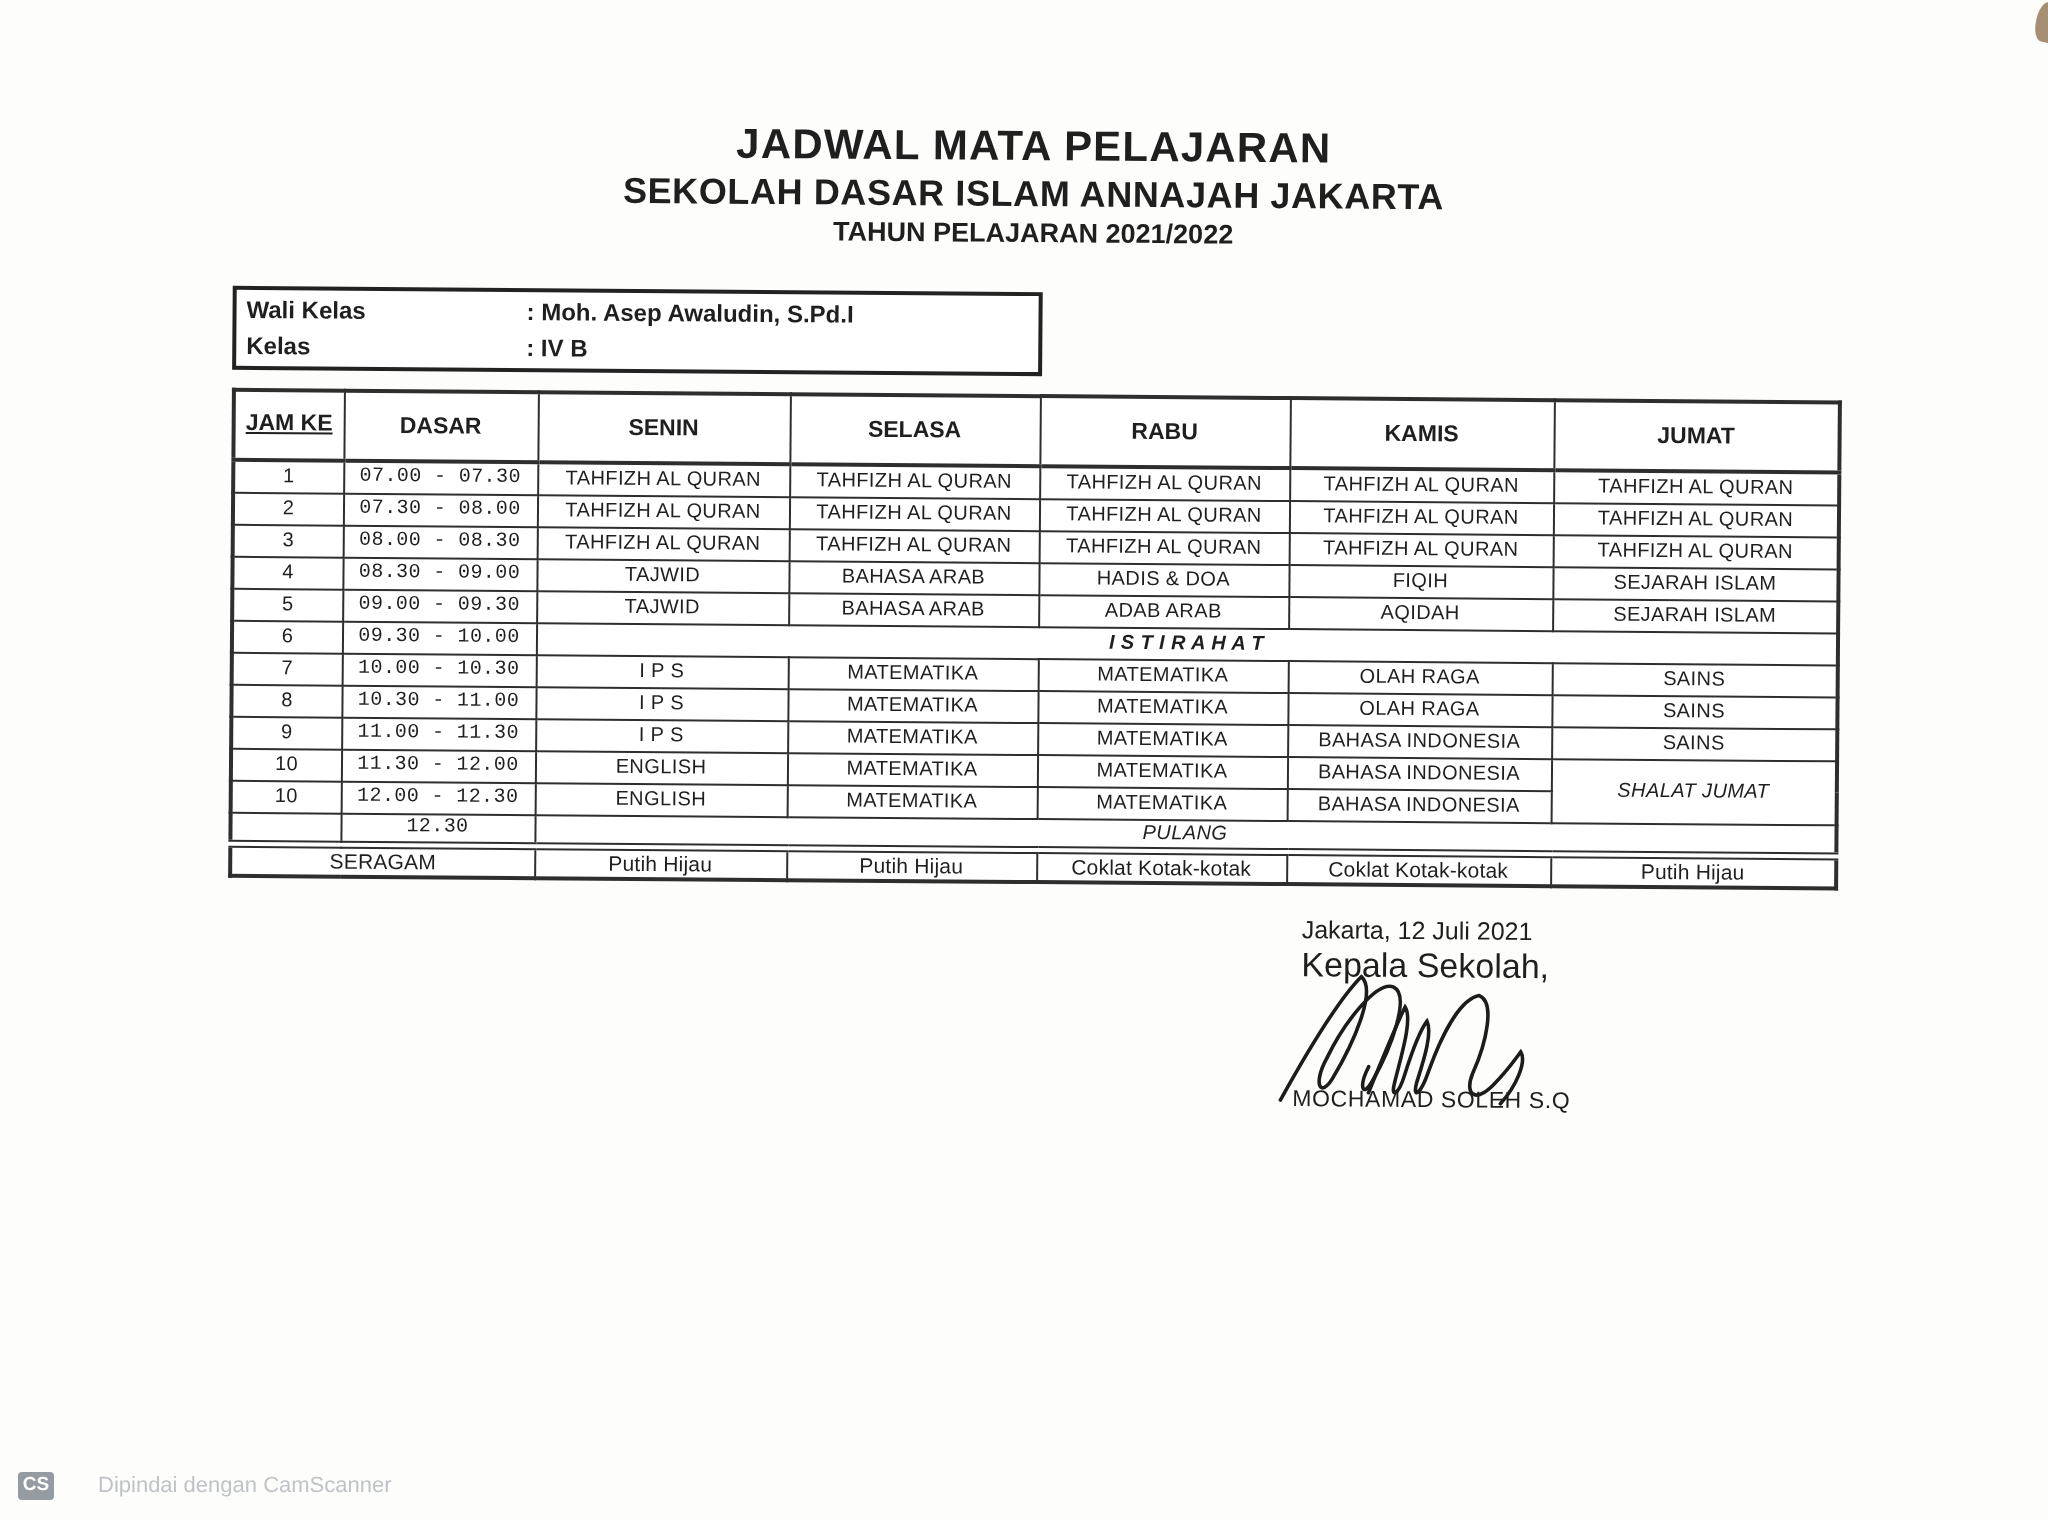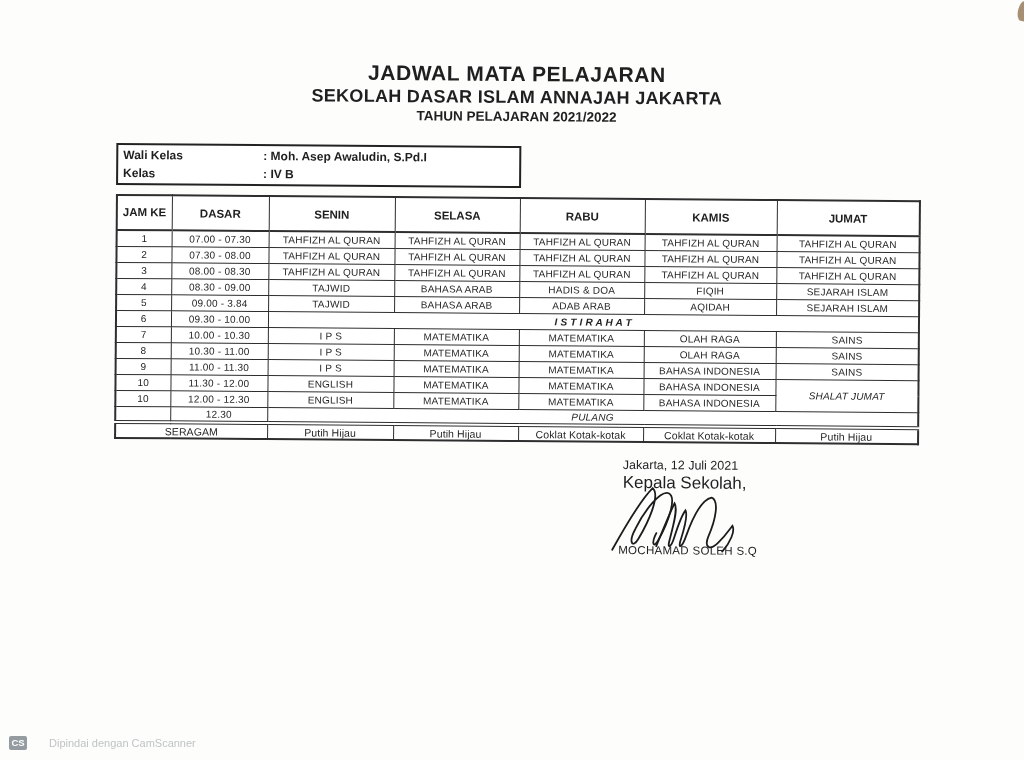--- a/index.html
+++ b/index.html
@@ -24,34 +24,34 @@
   .info-label{width:140px;padding-left:5px;font-size:12px;font-weight:bold;}
   .info-value{font-size:12px;font-weight:bold;}
 
   
   table.schedule{position:absolute;left:115px;top:197px;border-collapse:collapse;
                  table-layout:fixed;border:2px solid #2e2e2e;background:#fff;}
   .schedule th,.schedule td{border:1.5px solid #2e2e2e;text-align:center;
       vertical-align:middle;padding:0;white-space:nowrap;overflow:hidden;}
   .schedule thead th{height:33px;font-size:11.5px;font-weight:bold;
       border-bottom:2px solid #2e2e2e;}
-  .th-jam{white-space:pre-line;line-height:13px;}
+  .th-jam{white-space:pre-line;line-height:13px;text-decoration:underline;}
   .schedule tbody tr{height:16px;}
   .schedule tbody td{font-size:10px;letter-spacing:.2px;}
   td.c-jam{font-size:10.5px;}
-  td.c-waktu{font-size:10.5px;letter-spacing:0;}
+  td.c-waktu{font-size:10.5px;letter-spacing:0;font-family:Liberation Mono, monospace;}
   td.c-istirahat{font-style:italic;font-weight:bold;font-size:11px;letter-spacing:1.5px;}
   td.c-pulang{font-style:italic;font-size:10.5px;letter-spacing:.5px;}
   td.c-shalat{font-style:italic;font-size:10px;}
   tr.row-seragam{height:17px;}
   tr.row-seragam td{border-top:4px double #2e2e2e;font-size:10.5px;letter-spacing:.1px;}
   td.c-seragam-label{font-size:11px;}
 
   
-  .signature{position:absolute;left:624px;top:455px;}
+  .signature{position:absolute;left:652px;top:455px;}
   .sig-date{font-size:12.5px;line-height:18px;}
   .sig-role{font-size:17px;line-height:18px;}
   .sig-svg{position:absolute;left:-14px;top:28px;}
   .sig-name{position:absolute;left:-4px;top:88px;font-size:11.5px;letter-spacing:.3px;white-space:nowrap;}
 
   
   .watermark{position:absolute;left:9px;top:736px;display:flex;align-items:center;}
   .cs-badge{display:inline-block;width:18px;height:14px;border-radius:2px;
             background:#949ba1;color:#fff;font-size:9.5px;font-weight:bold;
             text-align:center;line-height:14px;}
@@ -138,21 +138,21 @@
         <td class="c-jam">4</td>
         <td class="c-waktu">08.30 - 09.00</td>
         <td>TAJWID</td>
         <td>BAHASA ARAB</td>
         <td>HADIS &amp; DOA</td>
         <td>FIQIH</td>
         <td>SEJARAH ISLAM</td>
       </tr>
       <tr>
         <td class="c-jam">5</td>
-        <td class="c-waktu">09.00 - 3.84</td>
+        <td class="c-waktu">09.00 - 09.30</td>
         <td>TAJWID</td>
         <td>BAHASA ARAB</td>
         <td>ADAB ARAB</td>
         <td>AQIDAH</td>
         <td>SEJARAH ISLAM</td>
       </tr>
       <tr>
         <td class="c-jam">6</td>
         <td class="c-waktu">09.30 - 10.00</td>
         <td class="c-istirahat" colspan="5">I S T I R A H A T</td>

